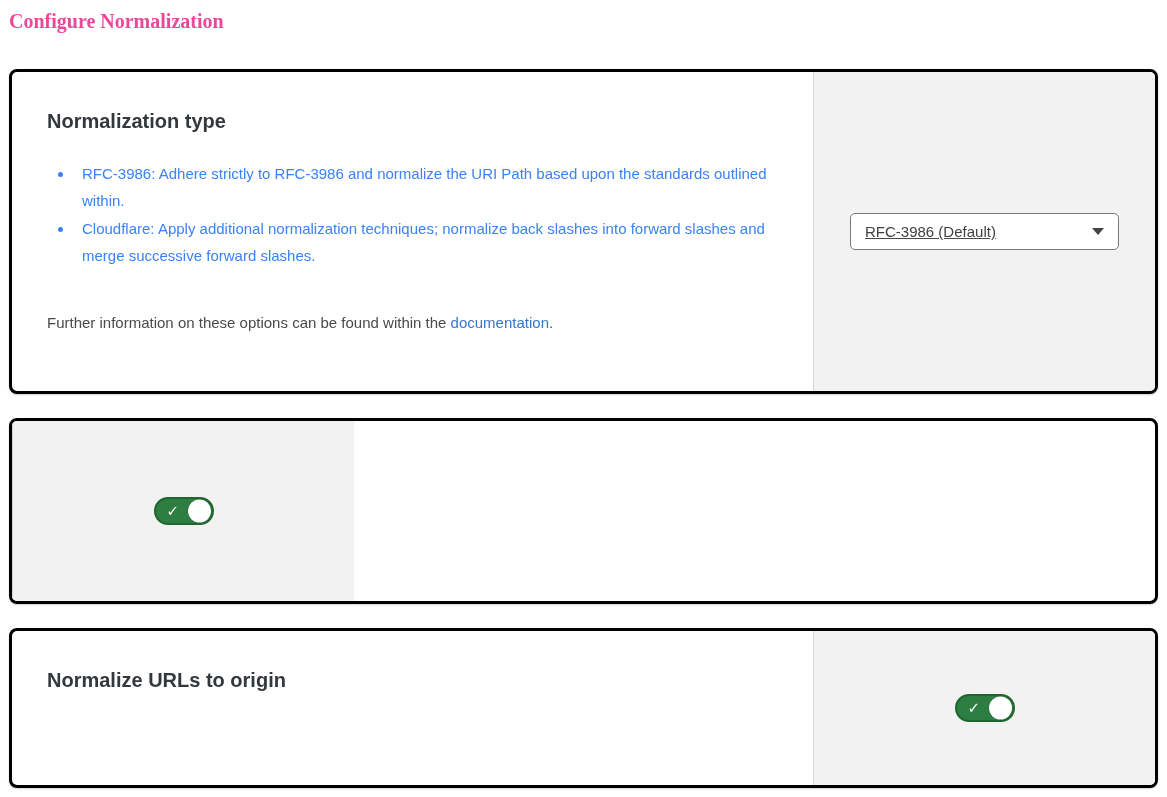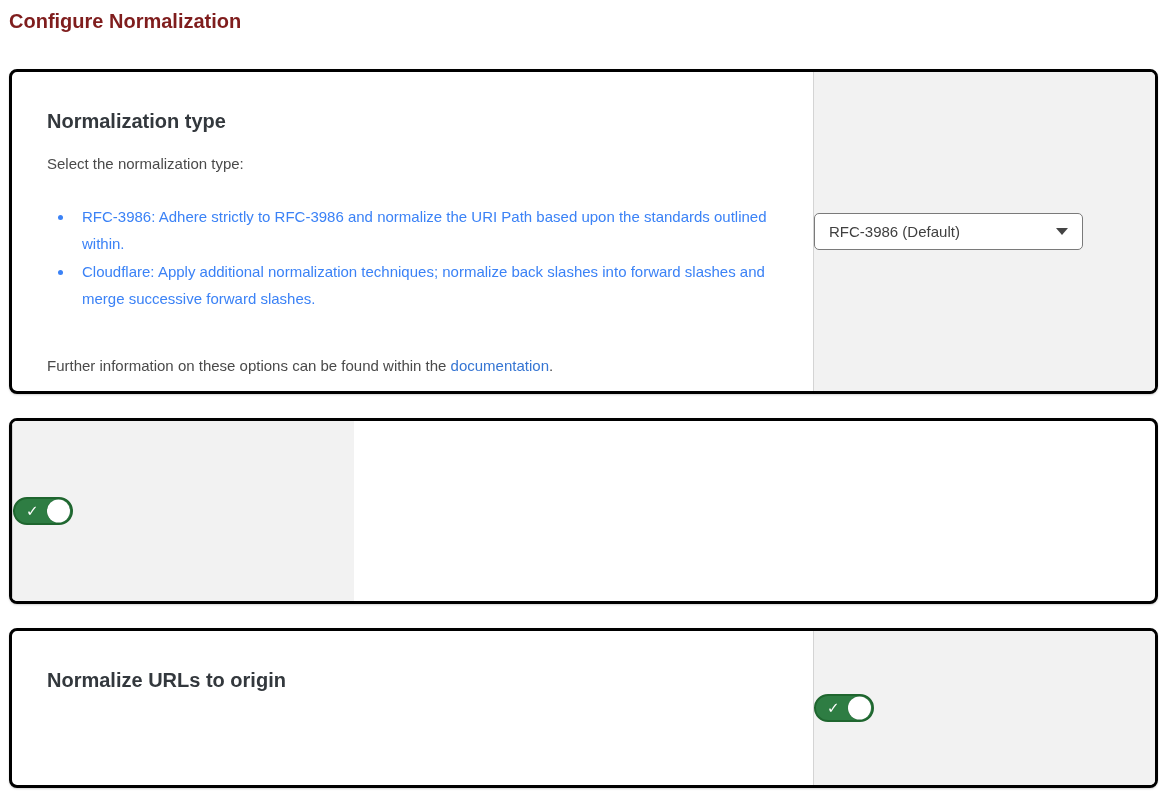--- a/index.html
+++ b/index.html
@@ -8,22 +8,23 @@
     width: 1167px; height: 797px;
     background: #ffffff;
     font-family: "Liberation Sans", "DejaVu Sans", sans-serif;
     color: #4a4a4a;
   }
   .page { padding: 8px 9px 0 9px; }
   .page-title {
     margin: 0 0 0 0;
     padding-left: 0;
     font-size: 20px; font-weight: 700;
-    color: #7f1d1d;
+    color: #ec4899;
     line-height: 26px;
+    font-family: Liberation Serif, serif;
   }
   .card {
     display: flex;
     width: 1149px;
     margin-top: 0;
     background: #ffffff;
     border: 3px solid #000000;
     border-radius: 8px;
     box-shadow: 0 1px 2px rgba(0,0,0,0.18);
     overflow: hidden;
@@ -32,21 +33,21 @@
   .card-2 { height: 186px; margin-top: 24px; }
   .card-3 { height: 160px; margin-top: 24px; gap: 44px; }
   .card-left {
     flex: 1 1 auto;
     padding: 36px 40px 20px 35px;
   }
   .card-right {
     width: 342px; flex: 0 0 342px;
     background: #f2f2f2;
     border-left: 1px solid #d4d4d4;
-    display: flex; align-items: center; 
+    display: flex; align-items: center; justify-content: center; text-decoration: underline;
   }
   .card-title {
     margin: 0;
     font-size: 20px; font-weight: 700;
     color: #33383d;
     line-height: 26px;
   }
   .card-subtitle { margin: 16px 0 0 0; font-size: 15px; line-height: 27px; color: #4a4a4a; }
   .bullet-list {
     margin: 26px 0 0 0;
@@ -108,21 +109,20 @@
 </head>
 <body>
 
 <div class="page">
 
   <h1 class="page-title">Configure Normalization</h1>
 
   <section class="card card-1">
     <div class="card-left">
       <h2 class="card-title">Normalization type</h2>
-      <p class="card-subtitle">Select the normalization type:</p>
       <ul class="bullet-list">
         <li>RFC-3986: Adhere strictly to RFC-3986 and normalize the URI Path based upon the standards outlined within.</li>
         <li>Cloudflare: Apply additional normalization techniques; normalize back slashes into forward slashes and merge successive forward slashes.</li>
       </ul>
       <p class="card-footer"><span>Further information on these options can be found within the </span><a class="doc-link">documentation</a><span>.</span></p>
     </div>
     <div class="card-right">
       <div class="select-control">
         <span class="select-value">RFC-3986 (Default)</span>
         <span class="caret-down"></span>

